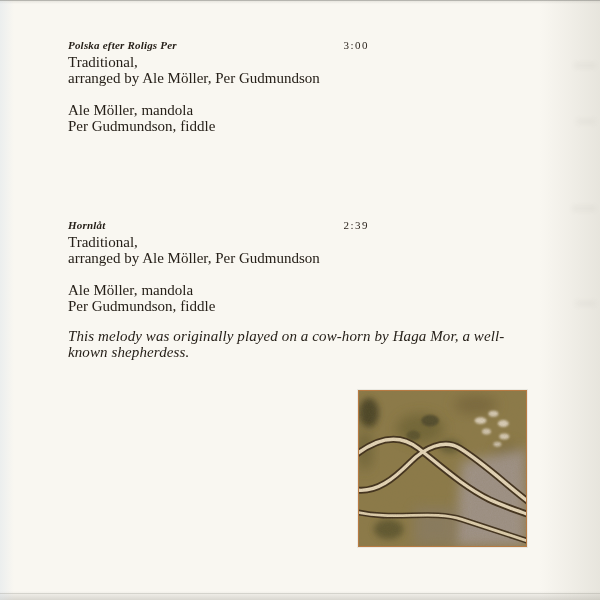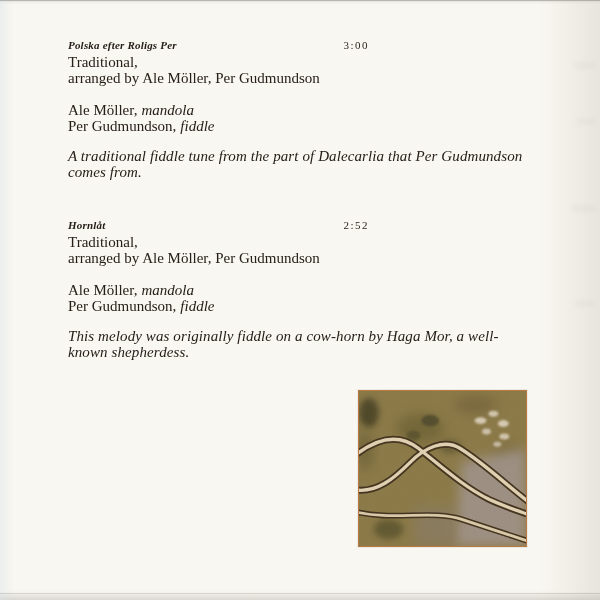--- a/index.html
+++ b/index.html
@@ -24,21 +24,21 @@
   }
   .track{position:absolute;left:68px;width:470px;font-size:15px;line-height:16.5px;}
   .track-1{top:37px;}
   .track-2{top:217px;}
   .track-header{display:flex;justify-content:space-between;align-items:baseline;width:301px;}
   .title{font-weight:bold;font-size:11px;letter-spacing:.2px;font-style:italic;}
   .time{font-size:11px;letter-spacing:1.5px;color:#2c241d;}
   .credit{}
   .performers{margin-top:15px;}
   .pname{margin-right:4px;font-family:Liberation Serif, serif;}
-  .pinst{font-style:italic;margin-top:12px;}
+  .pinst{margin-top:12px;}
   .note{margin-top:13px;font-style:italic;width:468px;letter-spacing:.1px;}
   .ghost{position:absolute;background:#8a887e;filter:blur(2px);border-radius:2px;}
   .artwork{
     position:absolute;left:358px;top:390px;width:169px;height:157px;
     border:1px solid #b87a42;box-sizing:border-box;
     box-shadow:0 0 0 1px rgba(190,190,185,.25);
   }
   .artwork svg{display:block;width:100%;height:100%;}
 </style>
 </head>
@@ -54,39 +54,38 @@
     <div class="credit">Traditional,</div>
     <div class="credit">arranged by Ale Möller, Per Gudmundson</div>
     <div class="performers">
       <div class="performer">
         <span class="pname">Ale Möller,</span><span class="pinst">mandola</span>
       </div>
       <div class="performer">
         <span class="pname">Per Gudmundson,</span><span class="pinst">fiddle</span>
       </div>
     </div>
-    <div class="note">A traditional fiddle tune from the part of Dalecarlia that Per Gudmundson comes from.</div>
   </div>
 
   <div class="track track-2">
     <div class="track-header">
       <span class="title">Hornlåt</span>
-      <span class="time">2:52</span>
+      <span class="time">2:39</span>
     </div>
     <div class="credit">Traditional,</div>
     <div class="credit">arranged by Ale Möller, Per Gudmundson</div>
     <div class="performers">
       <div class="performer">
         <span class="pname">Ale Möller,</span><span class="pinst">mandola</span>
       </div>
       <div class="performer">
         <span class="pname">Per Gudmundson,</span><span class="pinst">fiddle</span>
       </div>
     </div>
-    <div class="note">This melody was originally fiddle on a cow-horn by Haga Mor, a well-known shepherdess.</div>
+    <div class="note">This melody was originally played on a cow-horn by Haga Mor, a well-known shepherdess.</div>
   </div>
 
   <div class="ghost" style="left:574px;top:62px;width:22px;height:7px;opacity:.06;"></div>
   <div class="ghost" style="left:576px;top:118px;width:20px;height:7px;opacity:.05;"></div>
   <div class="ghost" style="left:572px;top:205px;width:24px;height:7px;opacity:.06;"></div>
   <div class="ghost" style="left:575px;top:300px;width:21px;height:7px;opacity:.05;"></div>
 
   <div class="artwork">
     <svg viewBox="0 0 169 157" preserveAspectRatio="none">
       <defs>

